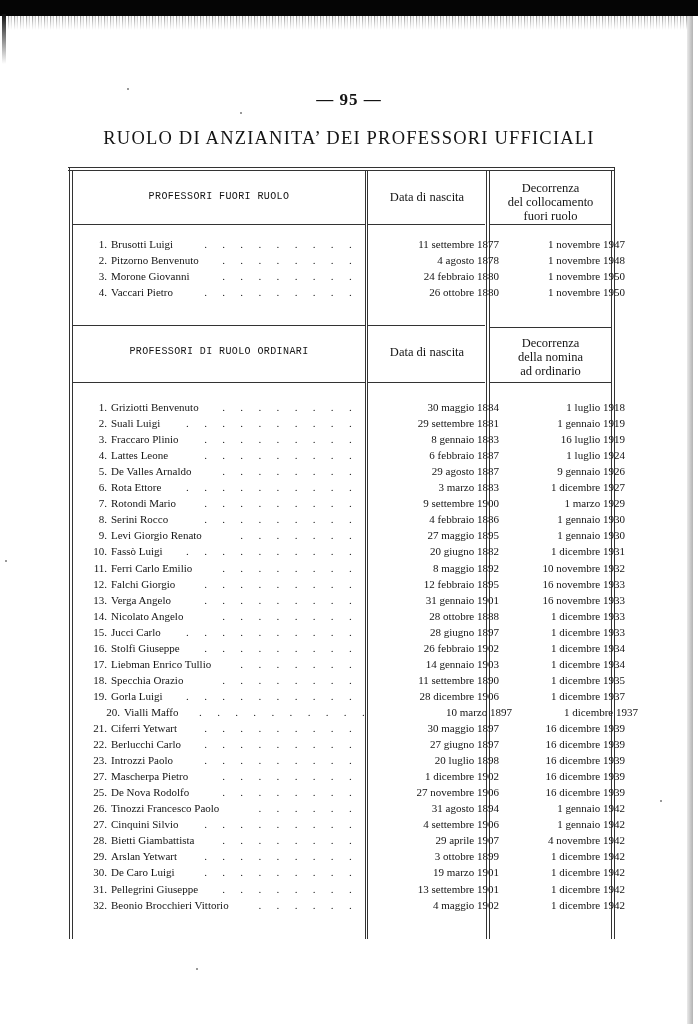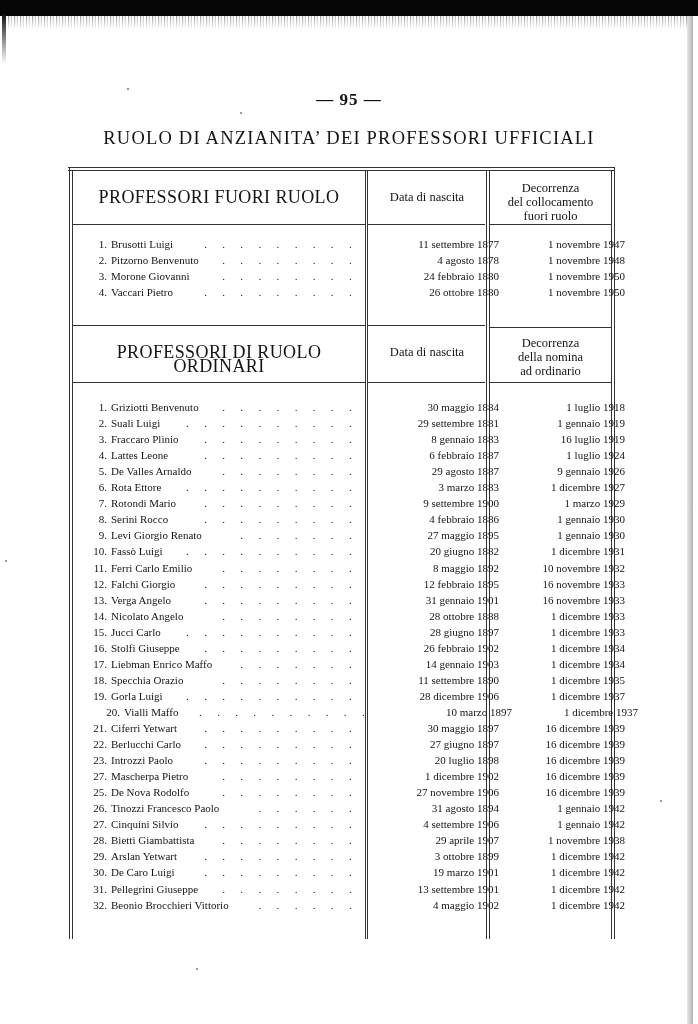--- a/index.html
+++ b/index.html
@@ -35,21 +35,21 @@
   .page-title {
     position: absolute; left: 0; width: 698px; top: 128px; text-align: center;
     font-size: 18.5px; letter-spacing: 1.2px;
   }
   
   .hrule { position: absolute; height: 1px; background: #333; }
   .vrule { position: absolute; width: 1px; background: #333; }
   .hdr-text {
     position: absolute; text-align: center; font-size: 12.5px; line-height: 14px;
   }
-  .hdr-main { font-size: 18px; letter-spacing: 0.4px; }
+  .hdr-main { font-size: 10px; letter-spacing: 0.4px; font-family: Liberation Mono, monospace; }
   .row {
     position: absolute; left: 16px; width: 698px; height: 16px;
     font-size: 11px; line-height: 16px;
   }
   .row .name {
     position: absolute; left: 72px; width: 290px; white-space: nowrap; overflow: hidden;
   }
   .row .num { display: inline-block; width: 19px; text-align: right; margin-right: 4px; }
   .row .dots {
     position: absolute; right: 20px; letter-spacing: 6.3px; color: #222;
@@ -212,21 +212,21 @@
         <div class="name"><span class="num">15.</span><span>Jucci Carlo</span><span class="dots">. . . . . . . . . .</span></div>
         <div class="birth">28 giugno 1897</div>
         <div class="deco">1 dicembre 1933</div>
       </div>
       <div class="row" style="top: 639.75px;">
         <div class="name"><span class="num">16.</span><span>Stolfi Giuseppe</span><span class="dots">. . . . . . . . .</span></div>
         <div class="birth">26 febbraio 1902</div>
         <div class="deco">1 dicembre 1934</div>
       </div>
       <div class="row" style="top: 655.8px;">
-        <div class="name"><span class="num">17.</span><span>Liebman Enrico Maffo</span><span class="dots">. . . . . . .</span></div>
+        <div class="name"><span class="num">17.</span><span>Liebman Enrico Tullio</span><span class="dots">. . . . . . .</span></div>
         <div class="birth">14 gennaio 1903</div>
         <div class="deco">1 dicembre 1934</div>
       </div>
       <div class="row" style="top: 671.85px;">
         <div class="name"><span class="num">18.</span><span>Specchia Orazio</span><span class="dots">. . . . . . . .</span></div>
         <div class="birth">11 settembre 1890</div>
         <div class="deco">1 dicembre 1935</div>
       </div>
       <div class="row" style="top: 687.9px;">
         <div class="name"><span class="num">19.</span><span>Gorla Luigi</span><span class="dots">. . . . . . . . . .</span></div>
@@ -269,21 +269,21 @@
         <div class="deco">1 gennaio 1942</div>
       </div>
       <div class="row" style="top: 816.3px; padding-left: 16px;">
         <div class="name"><span class="num">27.</span><span>Cinquini Silvio</span><span class="dots">. . . . . . . . .</span></div>
         <div class="birth">4 settembre 1906</div>
         <div class="deco">1 gennaio 1942</div>
       </div>
       <div class="row" style="top: 832.35px; padding-left: 16px;">
         <div class="name"><span class="num">28.</span><span>Bietti Giambattista</span><span class="dots">. . . . . . . .</span></div>
         <div class="birth">29 aprile 1907</div>
-        <div class="deco">1 novembre 1938</div>
+        <div class="deco">4 novembre 1942</div>
       </div>
       <div class="row" style="top: 848.4px;">
         <div class="name"><span class="num">29.</span><span>Arslan Yetwart</span><span class="dots">. . . . . . . . .</span></div>
         <div class="birth">3 ottobre 1899</div>
         <div class="deco">1 dicembre 1942</div>
       </div>
       <div class="row" style="top: 864.45px;">
         <div class="name"><span class="num">30.</span><span>De Caro Luigi</span><span class="dots">. . . . . . . . .</span></div>
         <div class="birth">19 marzo 1901</div>
         <div class="deco">1 dicembre 1942</div>

